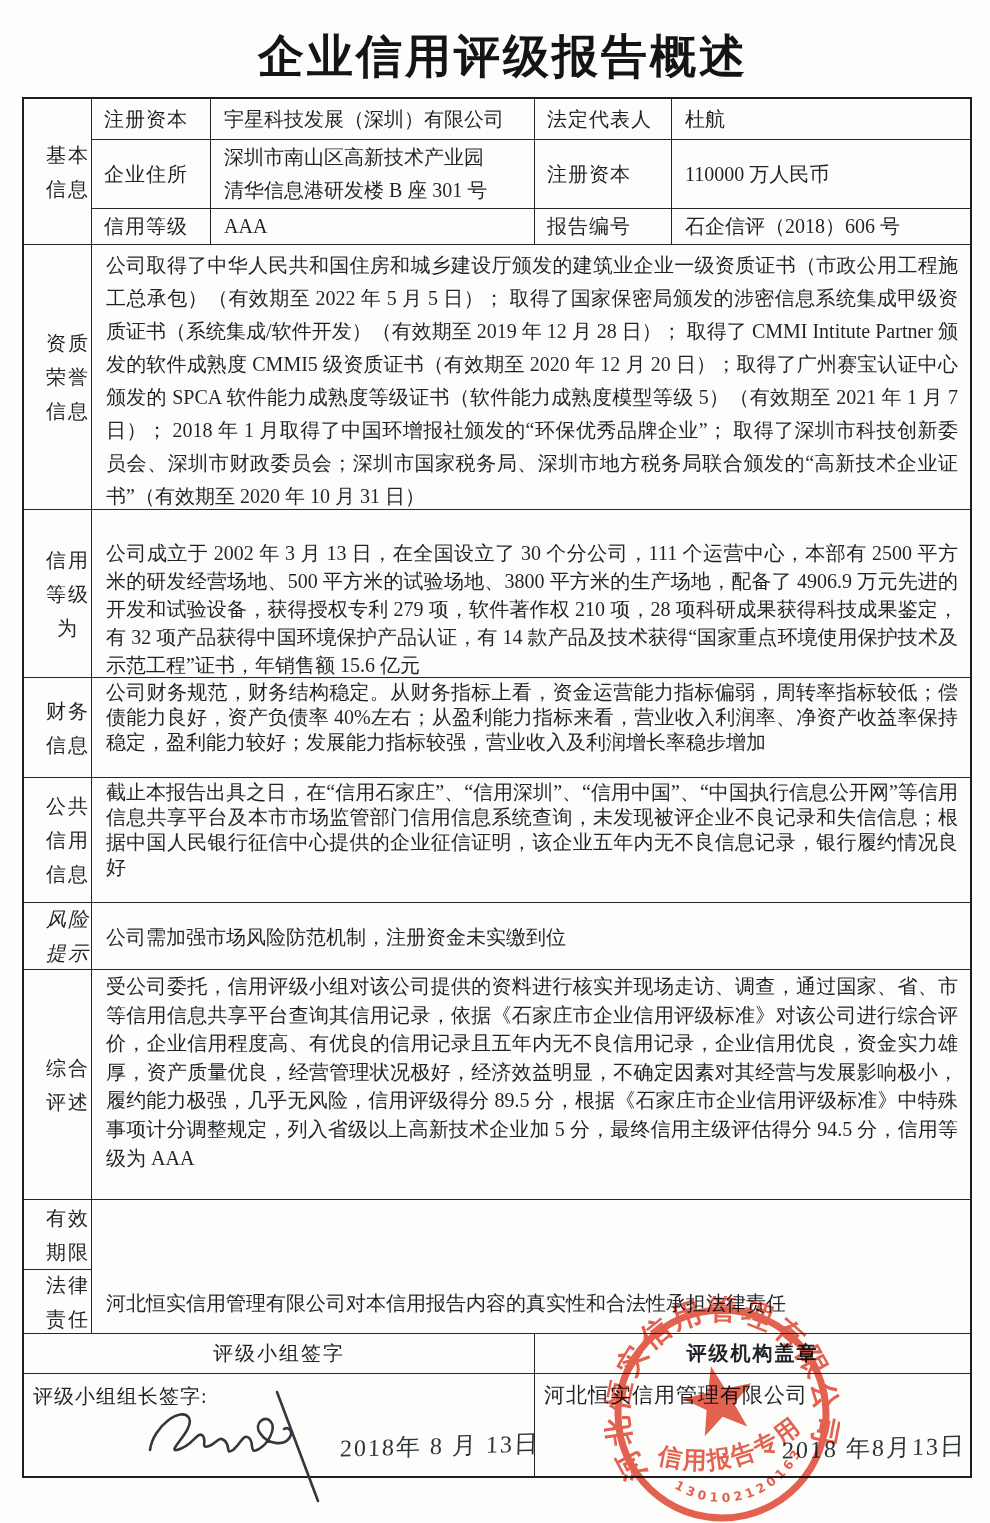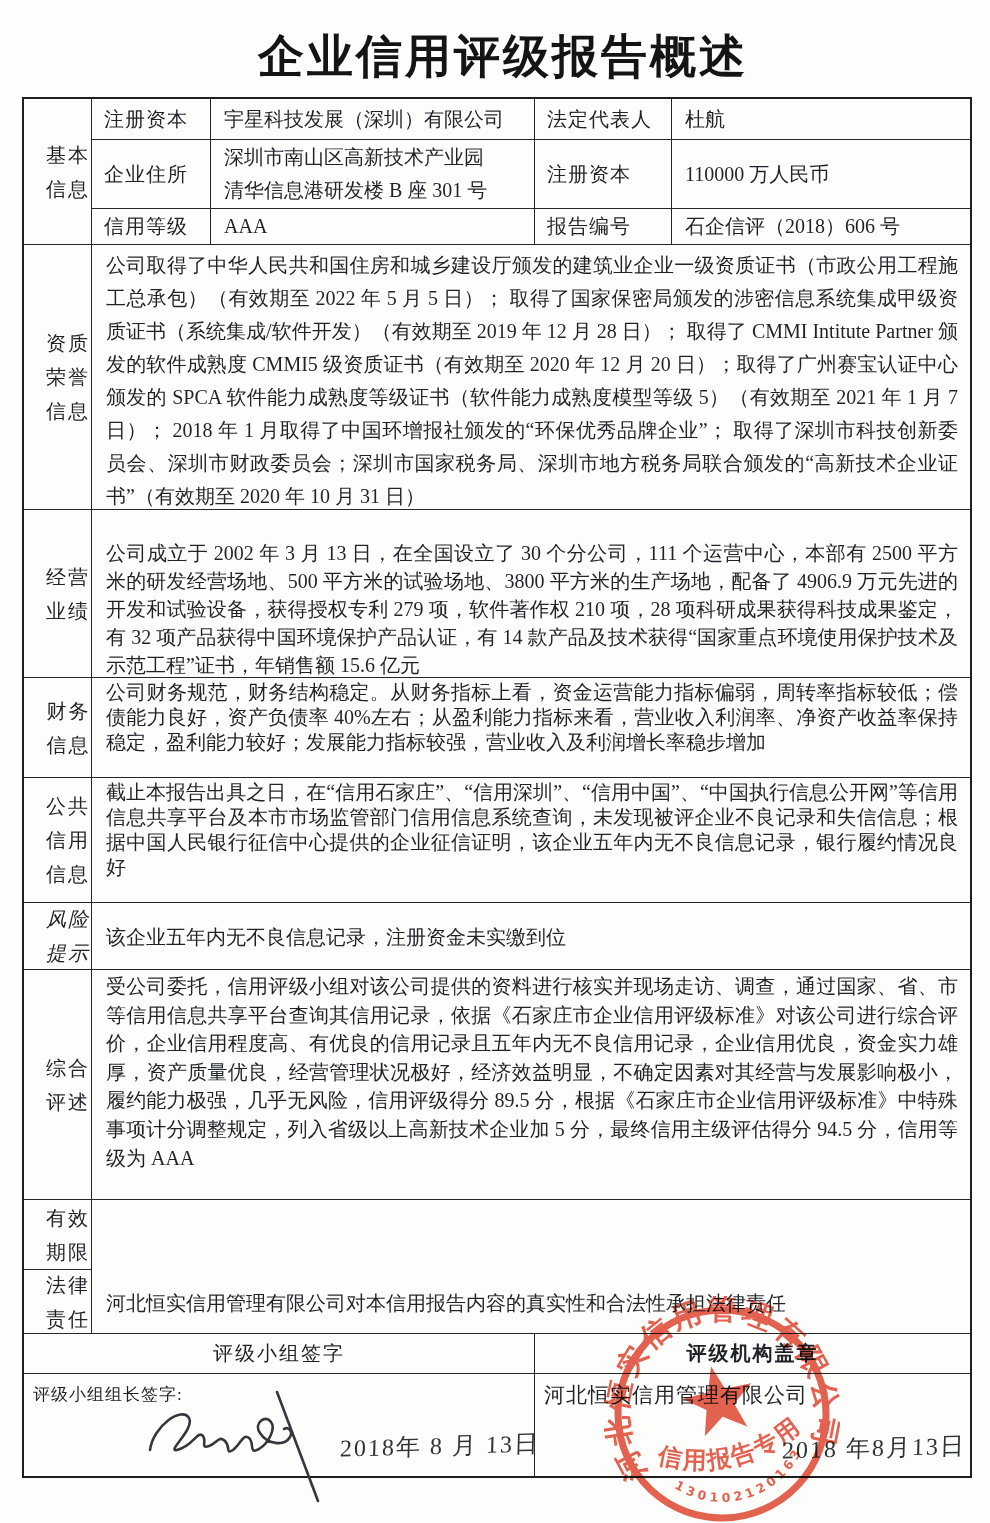--- a/index.html
+++ b/index.html
@@ -51,21 +51,21 @@
   .content.s0 { line-height:33px; padding-top:4px; }
   .content.s1 { line-height:28px; padding-top:1px;margin-top:28px; }
   .content.s2 { line-height:25px; }
   .content.s3 { line-height:25px; }
   .content.s4 { display:flex; align-items:center; line-height:26px; }
   .content.s5 { line-height:28.6px; padding-top:2px; }
   .content.s6 { line-height:33px; padding-top:2px; }
   .content.s7 { display:flex; align-items:center; line-height:26px; }
   .sign-head { display:flex; align-items:center; justify-content:center; letter-spacing:2px; }
   .sign-cell { position:relative; overflow:visible; }
-  .leader-label { position:absolute; left:9px; top:9px; letter-spacing:1px; font-size:17px; }
+  .leader-label { position:absolute; left:9px; top:9px; letter-spacing:1px; font-size:20px; }
   .agency-name { position:absolute; left:9px; top:7px; letter-spacing:1px; font-size:21px; }
   .hand-date {
     position:absolute; font-size:24px; color:#2e3338;
     transform:skewX(-3deg) rotate(-1.5deg);
     letter-spacing:2px; white-space:nowrap;
   }
   .hand-date.left-date { left:316px; top:56px; }
   .hand-date.right-date { right:4px; bottom:12px; }
   .signature-svg { position:absolute; left:112px; top:12px; overflow:visible; z-index:3; }
   
@@ -100,38 +100,38 @@
   <div class="cell fld-value" style="grid-column:3;grid-row:3;">AAA</div>
   <div class="cell fld-label" style="grid-column:4;grid-row:3;">报告编号</div>
   <div class="cell fld-value last-col" style="grid-column:5;grid-row:3;">石企信评（2018）606 号</div>
 
   <div class="cell sec-label" style="grid-column:1;grid-row:4;">
       <span>资质荣誉信息</span>
     </div>
   <div class="cell content s0 last-col" style="grid-column:2/6;grid-row:4;">公司取得了中华人民共和国住房和城乡建设厅颁发的建筑业企业一级资质证书（市政公用工程施工总承包）（有效期至 2022 年 5 月 5 日）； 取得了国家保密局颁发的涉密信息系统集成甲级资质证书（系统集成/软件开发）（有效期至 2019 年 12 月 28 日）； 取得了 CMMI Intitute Partner 颁发的软件成熟度 CMMI5 级资质证书（有效期至 2020 年 12 月 20 日）；取得了广州赛宝认证中心颁发的 SPCA 软件能力成熟度等级证书（软件能力成熟度模型等级 5）（有效期至 2021 年 1 月 7 日）； 2018 年 1 月取得了中国环增报社颁发的“环保优秀品牌企业”； 取得了深圳市科技创新委员会、深圳市财政委员会；深圳市国家税务局、深圳市地方税务局联合颁发的“高新技术企业证书”（有效期至 2020 年 10 月 31 日）</div>
 
   <div class="cell sec-label" style="grid-column:1;grid-row:5;">
-      <span>经营业绩</span>
+      <span>信用等级为</span>
     </div>
   <div class="cell content s1 last-col" style="grid-column:2/6;grid-row:5;">公司成立于 2002 年 3 月 13 日，在全国设立了 30 个分公司，111 个运营中心，本部有 2500 平方米的研发经营场地、500 平方米的试验场地、3800 平方米的生产场地，配备了 4906.9 万元先进的开发和试验设备，获得授权专利 279 项，软件著作权 210 项，28 项科研成果获得科技成果鉴定，有 32 项产品获得中国环境保护产品认证，有 14 款产品及技术获得“国家重点环境使用保护技术及示范工程”证书，年销售额 15.6 亿元</div>
 
-  <div class="cell sec-label" style="grid-column:1;grid-row:6;text-align:right;">
+  <div class="cell sec-label" style="grid-column:1;grid-row:6;">
       <span>财务信息</span>
     </div>
   <div class="cell content s2 last-col" style="grid-column:2/6;grid-row:6;">公司财务规范，财务结构稳定。从财务指标上看，资金运营能力指标偏弱，周转率指标较低；偿债能力良好，资产负债率 40%左右；从盈利能力指标来看，营业收入利润率、净资产收益率保持稳定，盈利能力较好；发展能力指标较强，营业收入及利润增长率稳步增加</div>
 
   <div class="cell sec-label" style="grid-column:1;grid-row:7;">
       <span>公共信用信息</span>
     </div>
   <div class="cell content s3 last-col" style="grid-column:2/6;grid-row:7;">截止本报告出具之日，在“信用石家庄”、“信用深圳”、“信用中国”、“中国执行信息公开网”等信用信息共享平台及本市市场监管部门信用信息系统查询，未发现被评企业不良记录和失信信息；根据中国人民银行征信中心提供的企业征信证明，该企业五年内无不良信息记录，银行履约情况良好</div>
 
   <div class="cell sec-label" style="grid-column:1;grid-row:8;font-style:italic;">
       <span>风险提示</span>
     </div>
-  <div class="cell content s4 last-col" style="grid-column:2/6;grid-row:8;">该企业五年内无不良信息记录，注册资金未实缴到位</div>
+  <div class="cell content s4 last-col" style="grid-column:2/6;grid-row:8;">公司需加强市场风险防范机制，注册资金未实缴到位</div>
 
   <div class="cell sec-label" style="grid-column:1;grid-row:9;">
       <span>综合评述</span>
     </div>
   <div class="cell content s5 last-col" style="grid-column:2/6;grid-row:9;">受公司委托，信用评级小组对该公司提供的资料进行核实并现场走访、调查，通过国家、省、市等信用信息共享平台查询其信用记录，依据《石家庄市企业信用评级标准》对该公司进行综合评价，企业信用程度高、有优良的信用记录且五年内无不良信用记录，企业信用优良，资金实力雄厚，资产质量优良，经营管理状况极好，经济效益明显，不确定因素对其经营与发展影响极小，履约能力极强，几乎无风险，信用评级得分 89.5 分，根据《石家庄市企业信用评级标准》中特殊事项计分调整规定，列入省级以上高新技术企业加 5 分，最终信用主级评估得分 94.5 分，信用等级为 AAA</div>
 
   <div class="cell sec-label" style="grid-column:1;grid-row:10;">
       <span>有效期限</span>
     </div>
 

